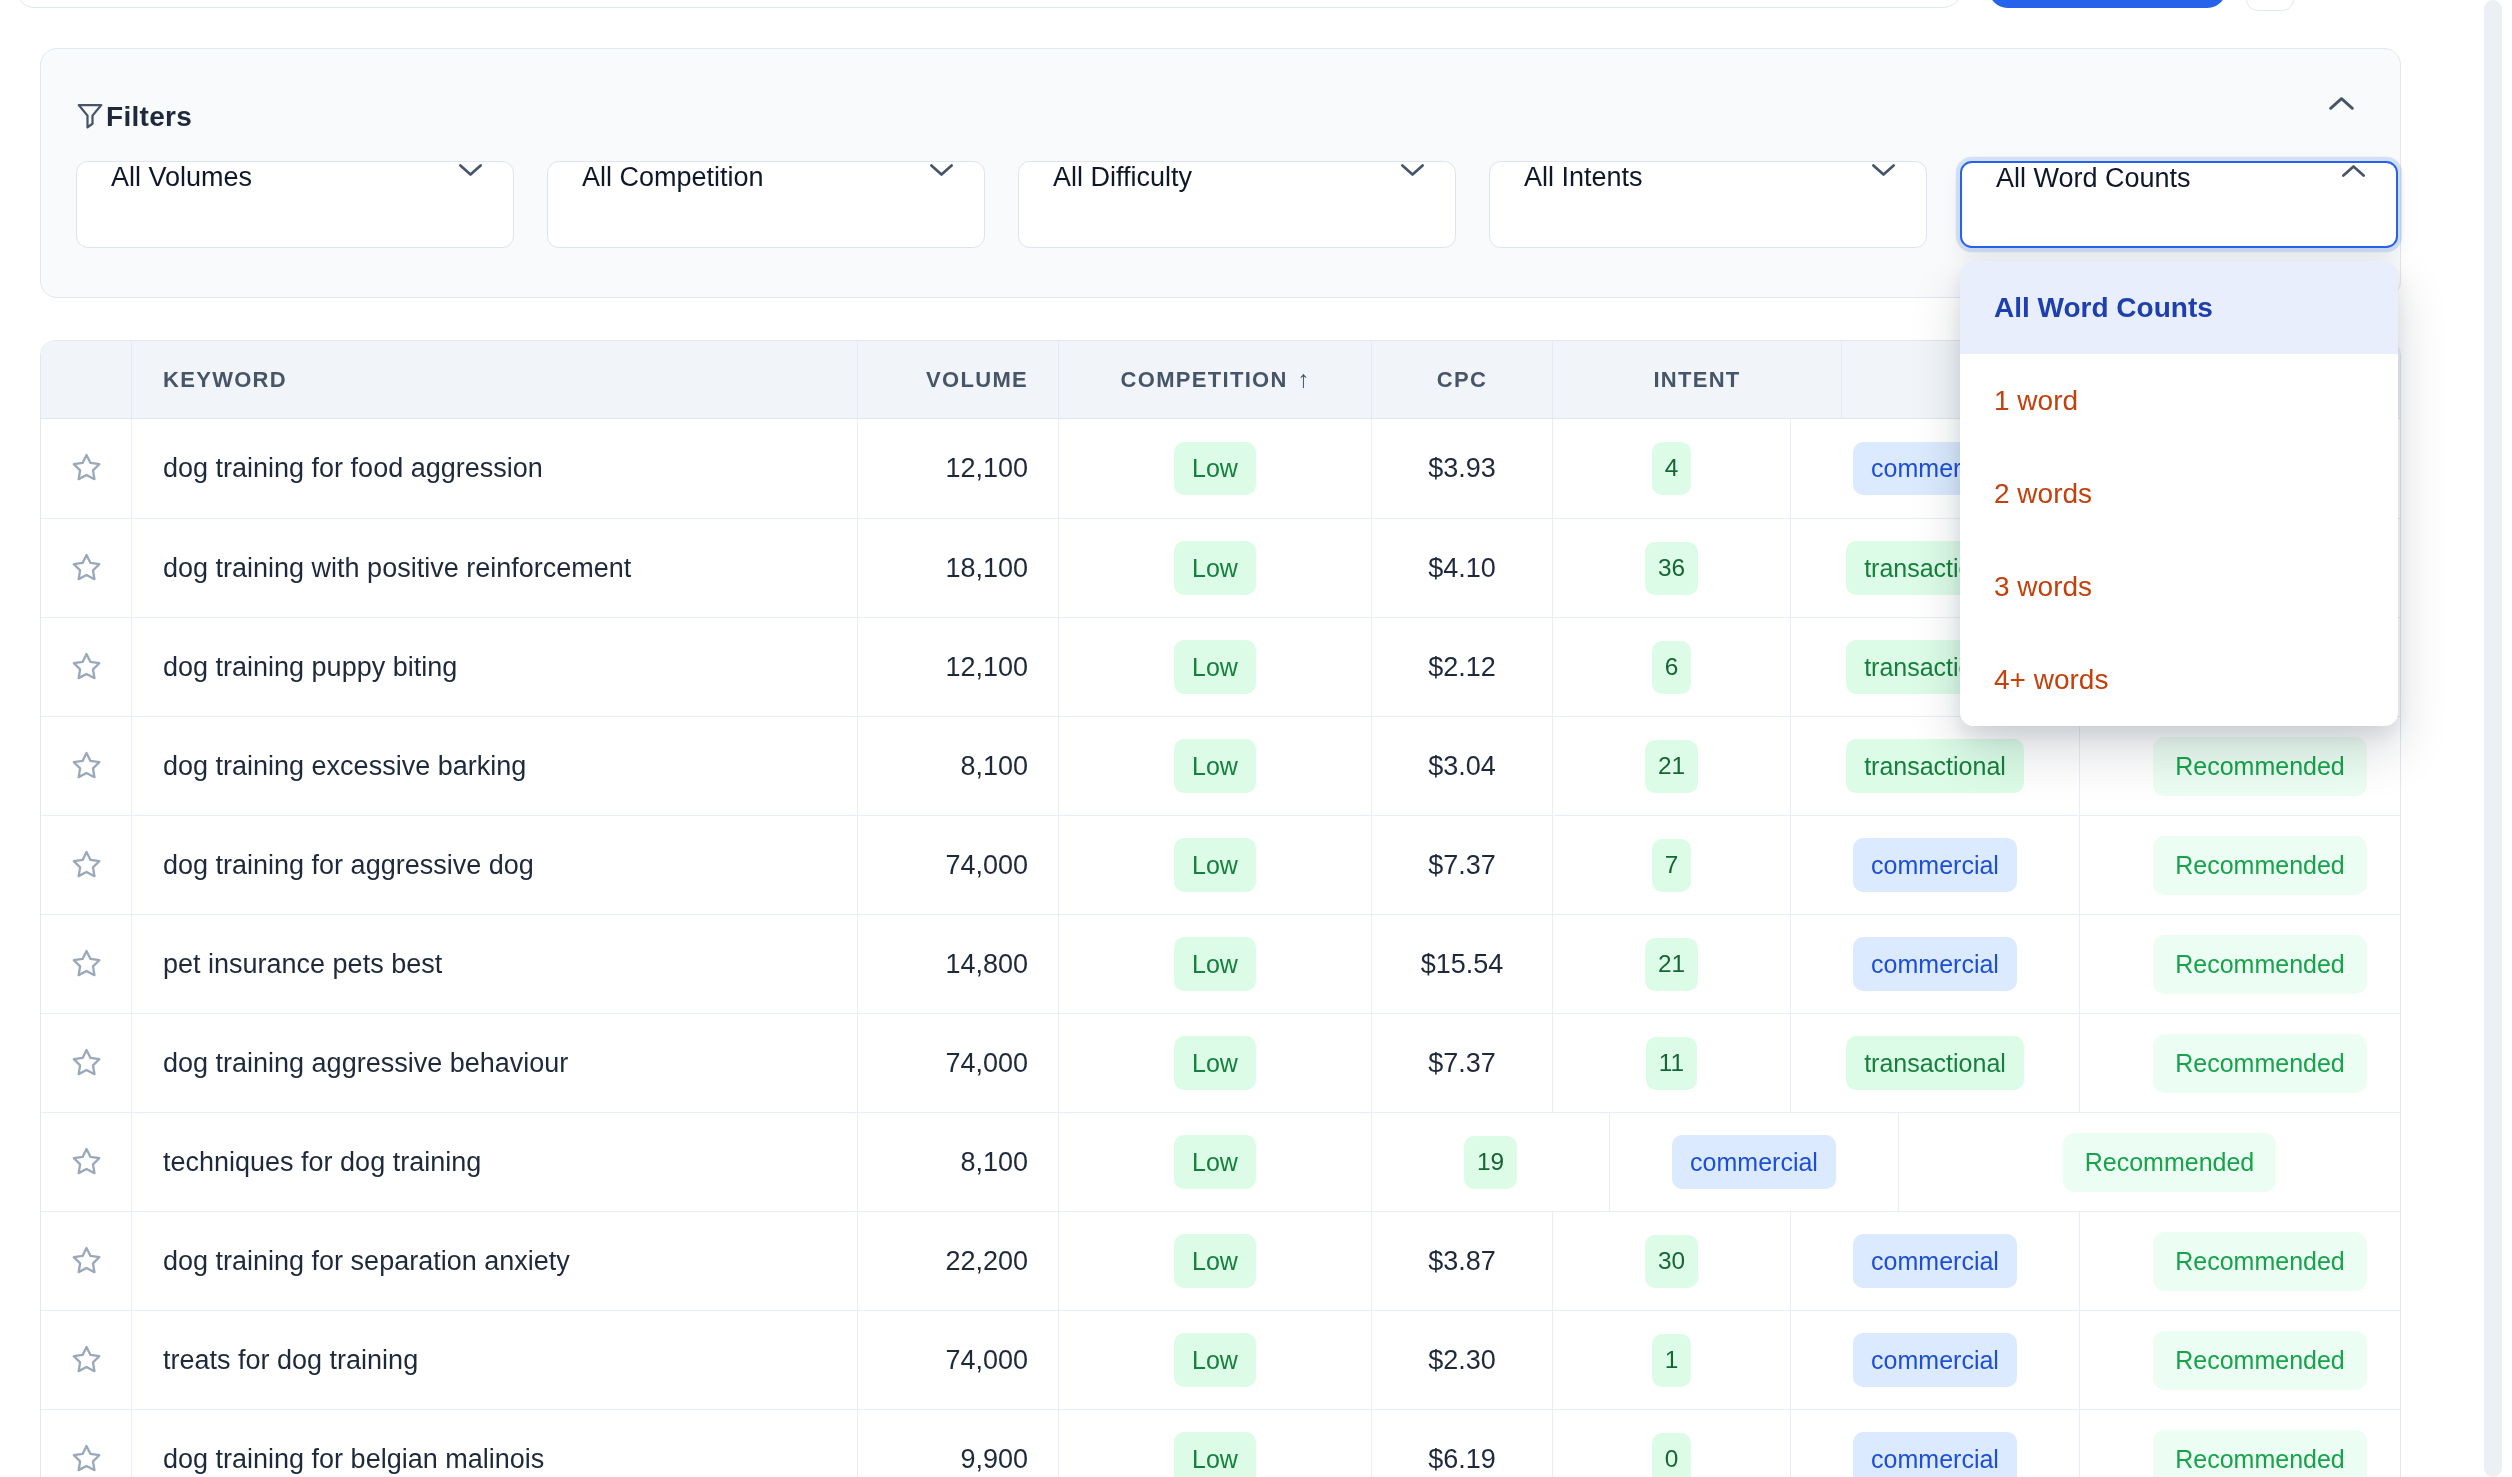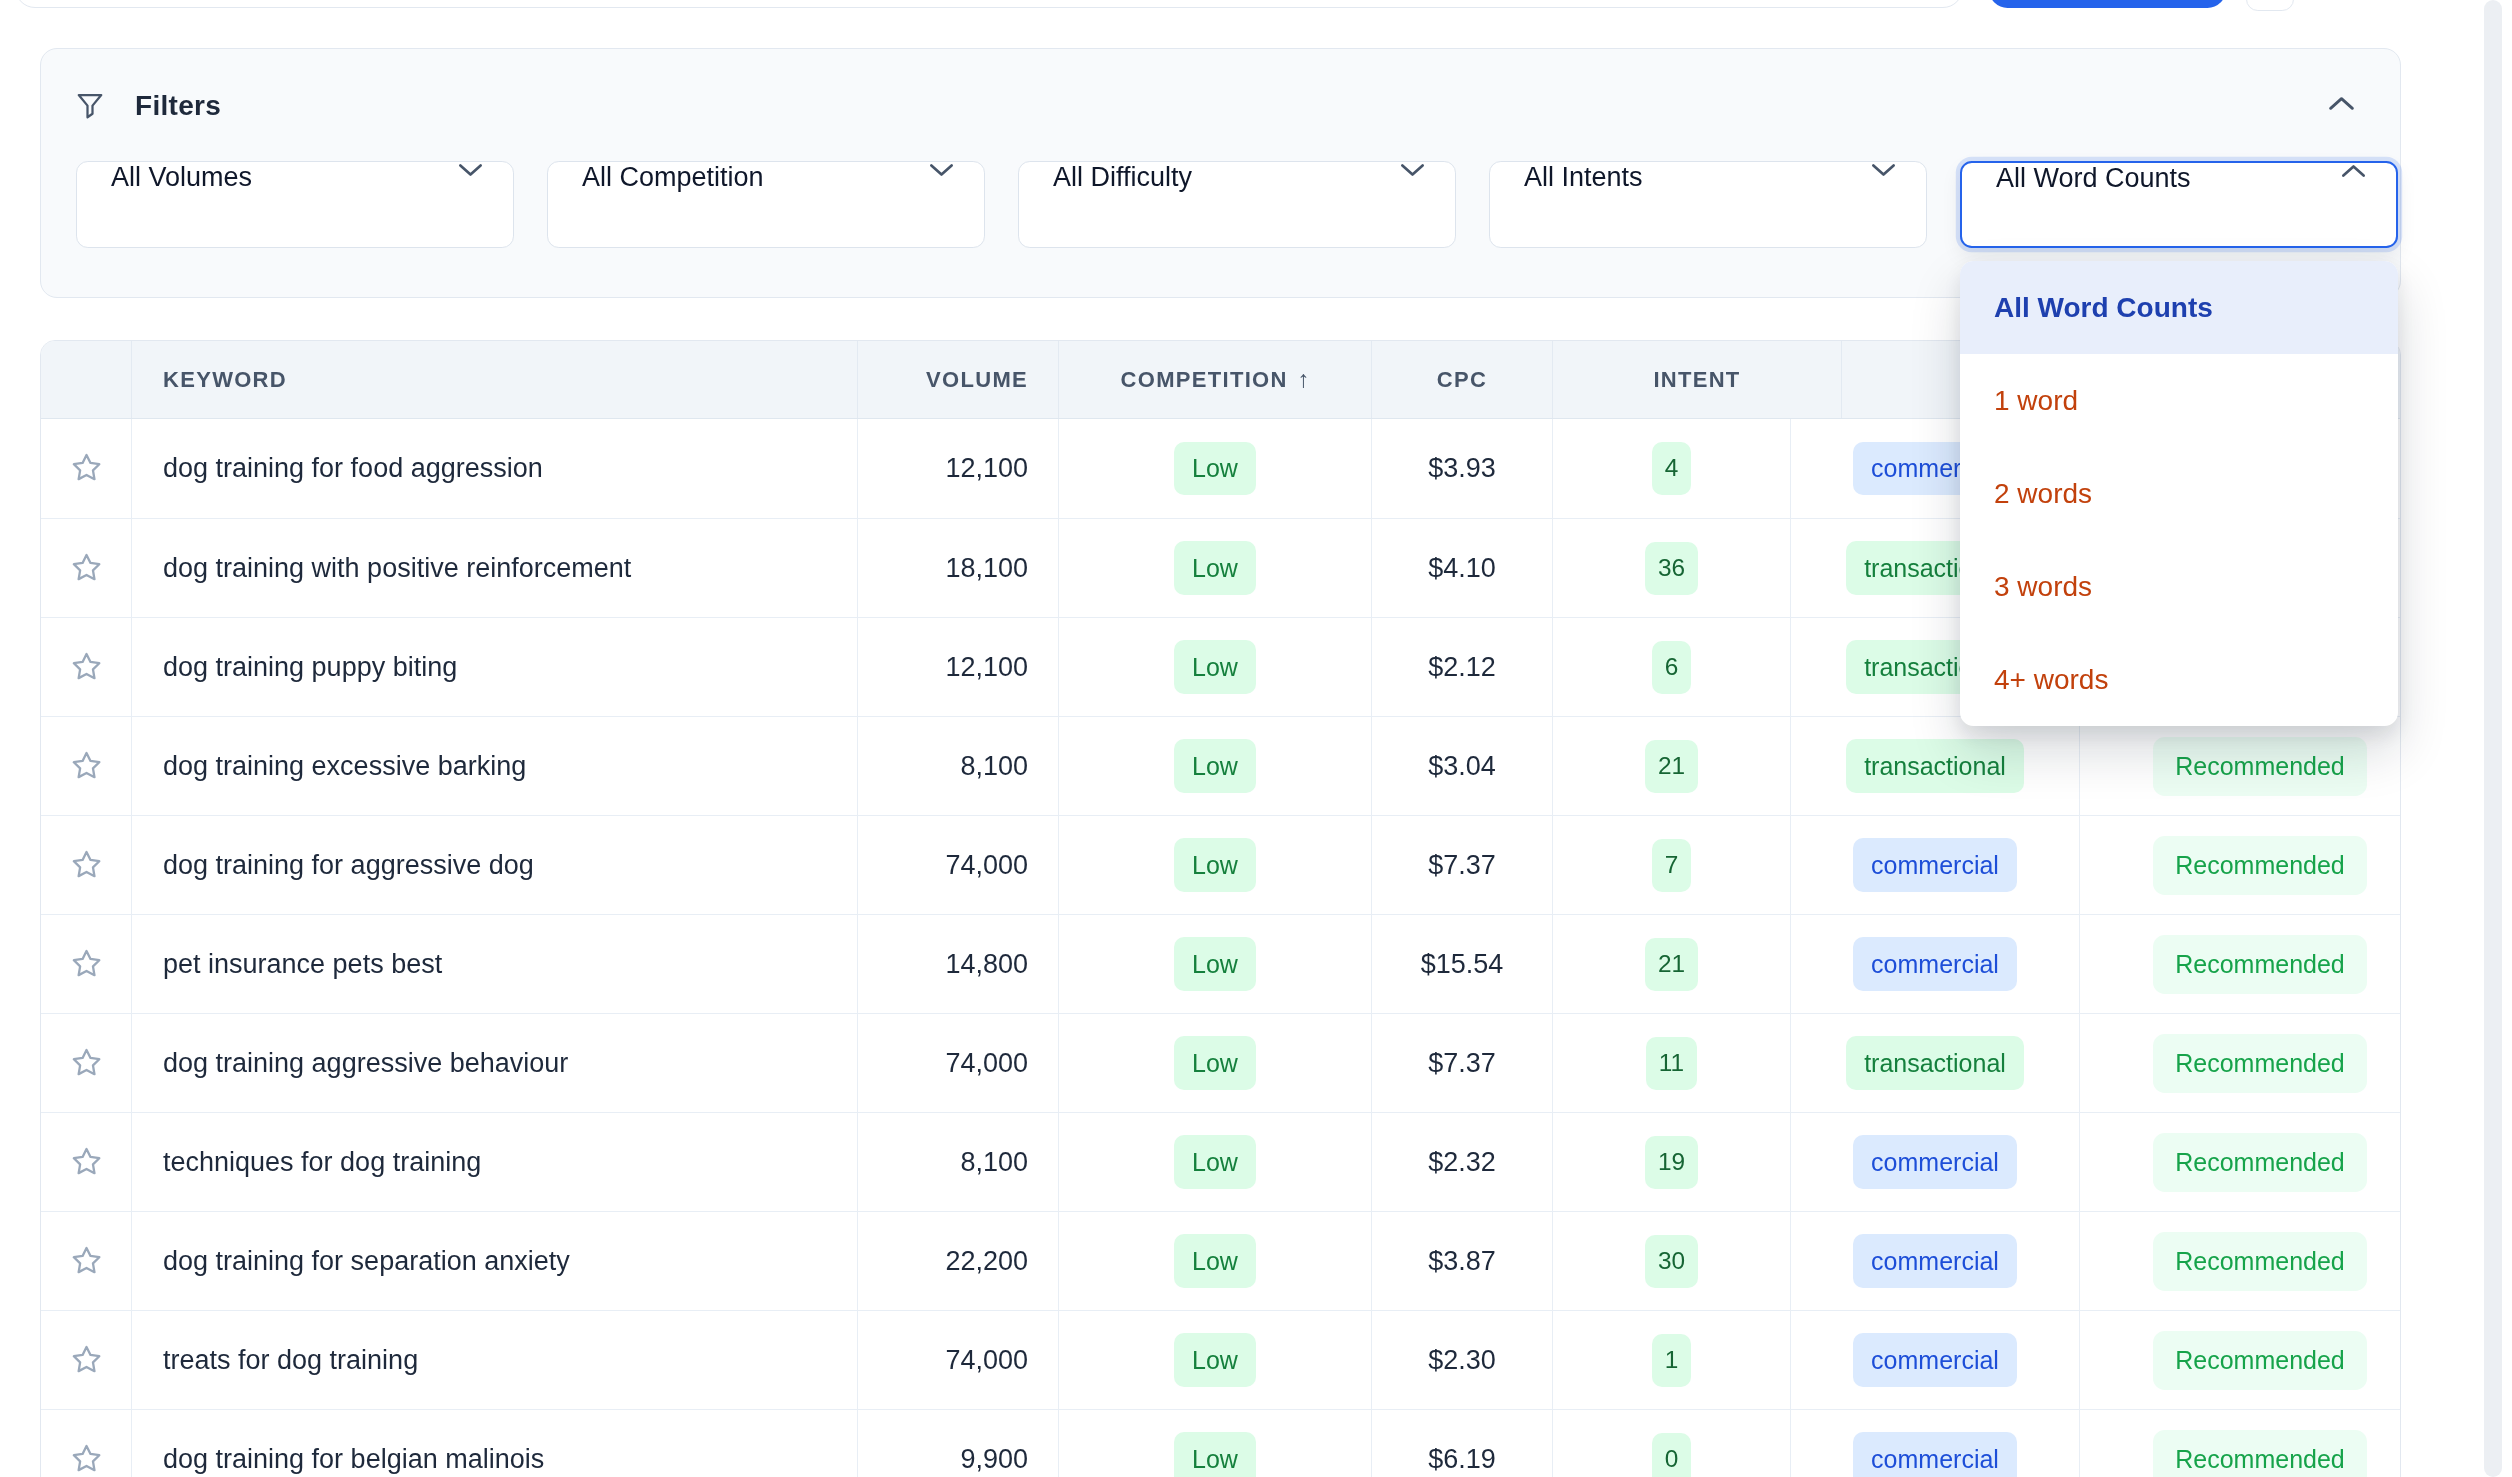--- a/index.html
+++ b/index.html
@@ -29,21 +29,21 @@
     background:#fff;border:1.7px solid var(--border);border-radius:20px;}
   .primary-button{position:absolute;left:1989px;top:-59px;width:237px;height:67px;
     background:var(--accent);border:none;border-radius:18.5px;}
   .square-button{position:absolute;left:2246px;top:-47px;width:48px;height:58px;
     background:#fff;border:1.7px solid var(--border);border-radius:11.8px;}
 
   
   .filters-card{position:absolute;left:40px;top:48px;width:2361px;height:250px;
     background:var(--card-bg);border:1.3px solid var(--border);border-radius:17px;}
   .filters-head{position:absolute;left:34px;top:30px;right:37px;height:54px;
-    display:flex;align-items:center;gap:30px;}
+    display:flex;align-items:flex-end;gap:1px;}
   .filters-title{font-size:28px;font-weight:700;color:var(--text-dark);letter-spacing:0.3px;}
   .funnel{color:var(--text-slate);flex:0 0 auto;}
   .collapse-btn{position:absolute;right:39px;top:37px;width:40px;height:34px;border:none;
     background:transparent;color:var(--text-slate);display:flex;align-items:center;justify-content:center;cursor:pointer;}
   .dd-row{position:absolute;left:35px;top:112px;display:flex;gap:33px;}
   .dd{width:438px;height:87px;background:#fff;border:1.3px solid #dde4ed;border-radius:11.8px;
     display:flex;align-items:flex-start;justify-content:space-between;
     padding:0 29px 0 34px;font-size:27px;color:#0f172a;cursor:pointer;}
   .dd .chev{color:var(--text-slate);flex:0 0 auto;}
   .dd.active{border:2.1px solid var(--accent);
@@ -407,23 +407,20 @@
     </div>
     <div class="cell col-keyword">
             <span class="kw f-kw">techniques for dog training</span>
           </div>
     <div class="cell col-volume">
             <span class="num f-vol">8,100</span>
           </div>
     <div class="cell col-comp">
             <span class="badge badge-green f-comp">Low</span>
           </div>
-    <div class="cell col-cpc">
-            <span class="num f-cpc">$2.32</span>
-          </div>
     <div class="cell col-diff">
             <span class="badge badge-diff f-diff">19</span>
           </div>
     <div class="cell col-intent">
             <span class="badge f-intent badge-blue">commercial</span>
           </div>
     <div class="cell col-rec">
             <span class="badge badge-rec f-rec">Recommended</span>
           </div>
   </div>

